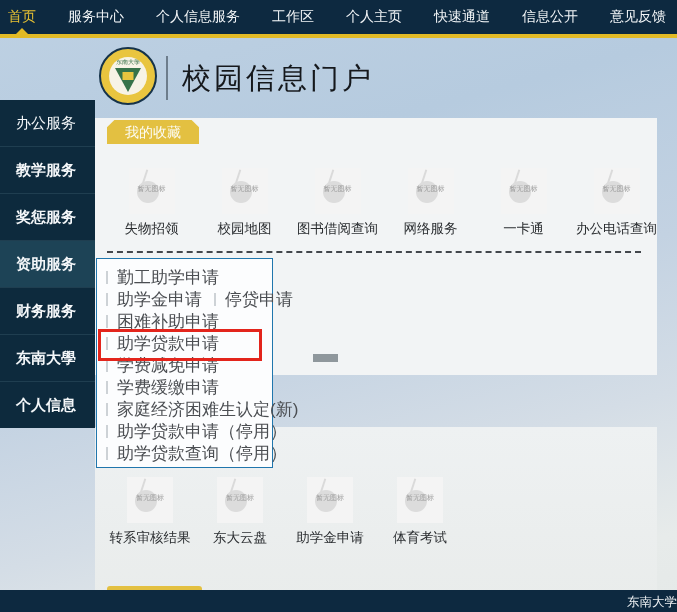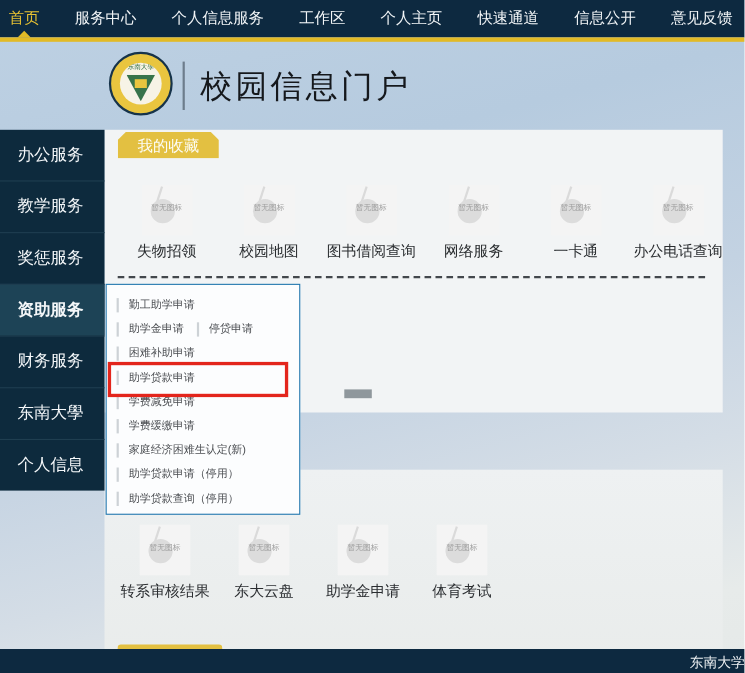--- a/index.html
+++ b/index.html
@@ -18,23 +18,23 @@
   .logo{position:absolute;top:47px;left:99px;width:58px;height:58px;border-radius:50%;
     background:#e9c53f;border:2px solid #16334a;box-sizing:border-box;z-index:2;}
   .logo-core{position:absolute;left:8px;top:8px;right:8px;bottom:8px;border-radius:50%;background:#f7f3e6;overflow:hidden;}
   .logo-script{position:absolute;top:2px;left:0;width:100%;text-align:center;font-size:6px;color:#2f6b42;line-height:6px;}
   .logo-tri{position:absolute;left:6px;right:6px;top:11px;height:24px;background:#37734a;
     clip-path:polygon(0 0,100% 0,50% 100%);}
   .logo-bld{position:absolute;left:50%;top:15px;transform:translateX(-50%);width:11px;height:8px;background:#e9c53f;}
   .logo-divider{position:absolute;left:166px;top:56px;width:2px;height:44px;background:#44525e;opacity:.65;}
   .portal-title{position:absolute;left:182px;top:59px;font-size:29px;color:#15181c;letter-spacing:3px;white-space:nowrap;}
   
-  .sidebar{position:absolute;left:0;top:118px;width:95px;background:#0d2a3d;z-index:4;}
+  .sidebar{position:absolute;left:0;top:100px;width:95px;background:#0d2a3d;z-index:4;}
   .side-item{height:46px;line-height:46px;padding-left:16px;color:#f4f7f9;font-size:15px;cursor:pointer;}
-  .side-item + .side-item{border-top:1px solid #1f3e50;}
+  .side-item + .side-item{border-top:1px solid #1f3e50;font-weight:bold;}
   .side-item.active{background:#1d4356;font-weight:bold;}
   
   .panel-upper{position:absolute;left:95px;top:118px;width:562px;height:257px;background:#f2f4f5;z-index:1;}
   .panel-lower{position:absolute;left:95px;top:427px;width:562px;height:180px;
     background:linear-gradient(#eef1f2,#e9eceb);z-index:1;}
   .fav-tab{position:absolute;left:12px;top:2px;width:92px;height:24px;background:#e3c041;color:#fcfcf5;
     font-size:14px;text-align:center;line-height:24px;
     clip-path:polygon(0 100%,0 30%,8% 0,92% 0,100% 30%,100% 100%);}
   .icon-row{position:absolute;left:10px;top:50px;display:flex;}
   .app-cell{width:93px;display:flex;flex-direction:column;align-items:center;cursor:pointer;}
@@ -45,21 +45,21 @@
   .ph-text{position:absolute;left:0;top:16px;width:100%;text-align:center;font-size:7px;color:#9d9d9d;letter-spacing:0;}
   .app-label{font-size:13.5px;color:#2a2d30;white-space:nowrap;}
   .dashed{position:absolute;left:12px;right:16px;top:133px;border-top:2px dashed #43474c;}
   .gray-bar{position:absolute;left:218px;top:236px;width:25px;height:8px;background:#8f979c;}
   
   .dropdown{position:absolute;left:96px;top:258px;width:177px;height:210px;background:#fcfdfe;
     border:1px solid #2076ad;z-index:6;box-sizing:border-box;padding-top:7px;}
   .dd-row{height:22px;display:flex;align-items:center;padding-left:9px;position:relative;}
   .tick{width:2px;height:13px;background:#cdd2d6;margin-right:9px;flex:none;}
   .tick.second{margin-left:12px;}
-  .dd-link{font-size:10px;color:#4b4e52;text-decoration:none;white-space:nowrap;cursor:pointer;}
+  .dd-link{font-size:17px;color:#4b4e52;text-decoration:none;white-space:nowrap;cursor:pointer;}
   .red-box{position:absolute;left:1px;top:70px;width:158px;height:26px;border:3px solid #e3251c;z-index:7;pointer-events:none;}
   
   .tab-sliver{position:absolute;left:107px;top:586px;width:95px;height:4px;background:#e3c041;border-radius:3px 3px 0 0;z-index:2;}
   .footer{position:absolute;left:0;bottom:0;width:100%;height:22px;background:#0d2940;z-index:10;}
   .footer-text{position:absolute;left:627px;top:4px;font-size:12.5px;color:#eef1f3;white-space:nowrap;}
 </style>
 </head>
 <body>
 
 <div class="page">

